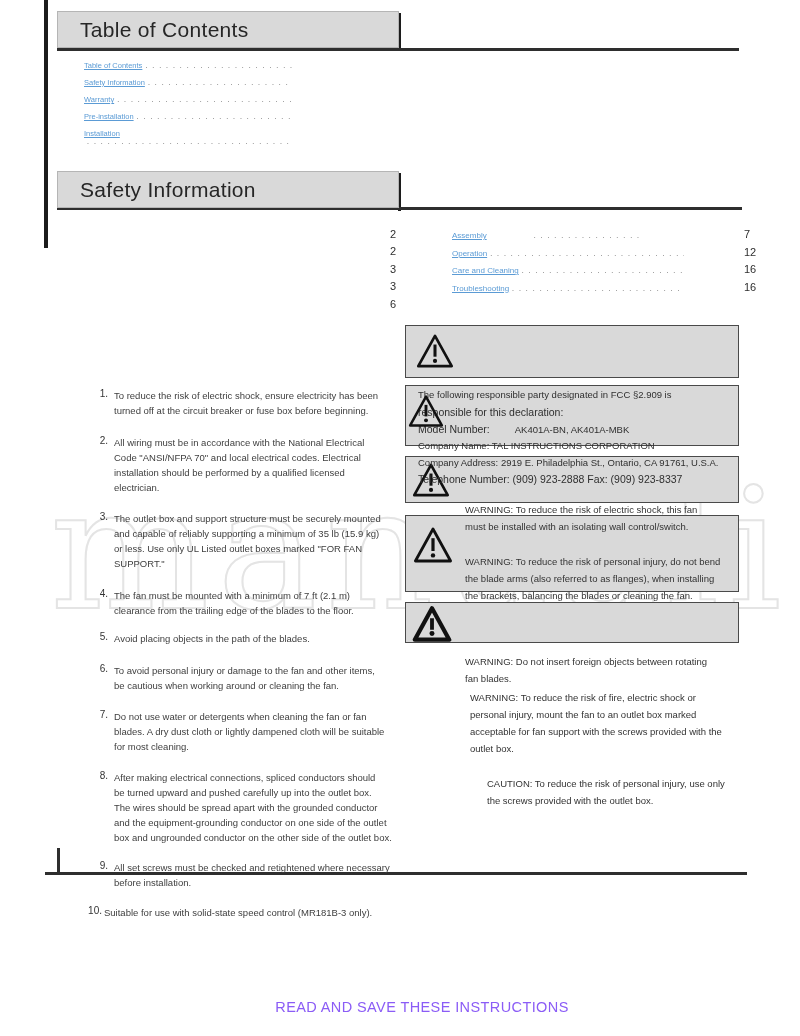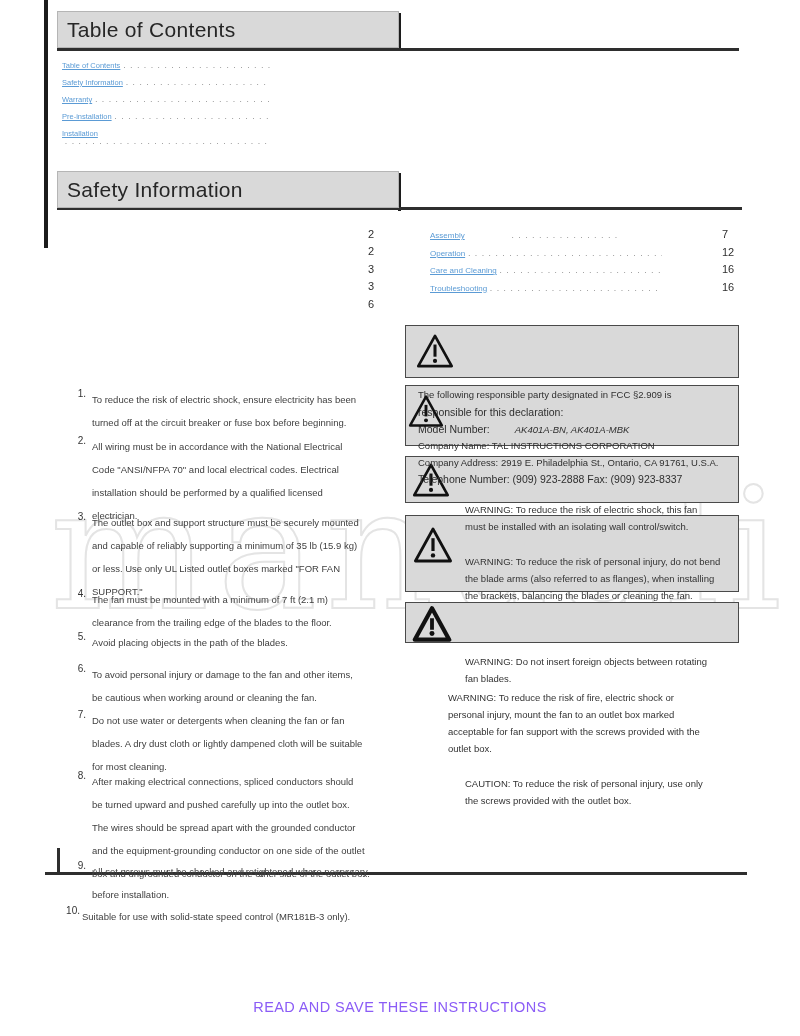--- a/index.html
+++ b/index.html
@@ -22,36 +22,36 @@
   .header-tick{width:3px;background:#1c1c1c;}
   
   .toc-row{display:flex;align-items:baseline;overflow:hidden;}
   .toc-link{color:#5b9bd5;text-decoration:underline;white-space:nowrap;cursor:pointer;}
   .toc-left .toc-link{font-size:7.5px;}
   .toc-right .toc-link{font-size:8px;}
   .dots{flex:1;overflow:hidden;white-space:nowrap;font-size:7px;color:#4d4d4d;letter-spacing:1.5px;padding-left:3px;}
   .pagenum{font-size:11px;color:#2f2f2f;}
   
   .li-num{font-size:10px;color:#333;width:18px;text-align:right;}
-  .li-text{font-size:9.5px;line-height:23px;color:#404040;white-space:pre-line;width:330px;}
+  .li-text{font-size:9.5px;line-height:15px;color:#404040;white-space:pre-line;width:330px;}
   
   .graybox{background:#d9d9d9;border:1.5px solid #4a4a4a;box-sizing:border-box;}
   .boxtext{font-size:9.5px;line-height:17px;color:#333;white-space:pre-line;}
   .fccline{font-size:9.5px;color:#2f2f2f;white-space:nowrap;}
   .warn-icon{line-height:0;}
   .footer{
     left:0;top:999px;width:800px;text-align:center;
     font-size:14.5px;color:#8b5cf6;letter-spacing:.4px;
   }
   .watermark{
     left:50px;top:452px;font-family:"DejaVu Serif","Liberation Serif",serif;
     font-size:168px;letter-spacing:8px;color:transparent;
     -webkit-text-stroke:2px #e4e4e4;z-index:0;user-select:none;
   }
-  .z1{z-index:1;} .z2{z-index:2;} .z3{z-index:3;}
+  .z1{z-index:1;padding-left:22px;} .z2{z-index:2;} .z3{z-index:3;}
 </style>
 </head>
 <body>
 
 <div class="page">
 
   <div class="abs watermark">manuali</div>
 
   <div class="abs vbar-left"></div>
   <div class="abs rule" style="left:45px;top:872px;width:702px;height:3px;"></div>
@@ -213,21 +213,21 @@
     <svg width="36" height="34" viewBox="0 0 100 94">
         <path d="M50 7 L94 87 L6 87 Z" fill="none" stroke="#111" stroke-width="7" stroke-linejoin="round"></path>
         <rect x="46" y="30" width="8" height="32" fill="#111"></rect>
         <circle cx="50" cy="73" r="5.5" fill="#111"></circle>
       </svg>
   </span>
   <div class="abs fccline z2" style="left:418px;top:389px;">The following responsible party designated in FCC §2.909 is</div>
   <div class="abs fccline z2" style="left:418px;top:406px;font-size:10.5px;">responsible for this declaration:</div>
   <div class="abs fccline z2" style="left:418px;top:423px;font-size:10.5px;">
     <span>Model Number:</span>
-    <span style="padding-left:22px;font-size:9.5px;font-style:italic;">AK401A-BN, AK401A-MBK</span>
+    <span style="padding-left:22px;font-size:9.5px;">AK401A-BN, AK401A-MBK</span>
   </div>
   <div class="abs fccline z2" style="left:418px;top:440px;">Company Name: TAL INSTRUCTIONS CORPORATION</div>
   <div class="abs fccline z2" style="left:418px;top:457px;">Company Address: 2919 E. Philadelphia St., Ontario, CA 91761, U.S.A.</div>
   <div class="abs fccline z2" style="left:418px;top:473px;font-size:10.5px;">Telephone Number: (909) 923-2888 Fax: (909) 923-8337</div>
 
   <div class="abs graybox z1" style="left:405px;top:456px;width:334px;height:47px;">
     <span class="warn-icon abs" style="left:6px;top:5px;">
       <svg width="38" height="36" viewBox="0 0 100 94">
           <path d="M50 7 L94 87 L6 87 Z" fill="none" stroke="#111" stroke-width="7" stroke-linejoin="round"></path>
           <rect x="46" y="30" width="8" height="32" fill="#111"></rect>

